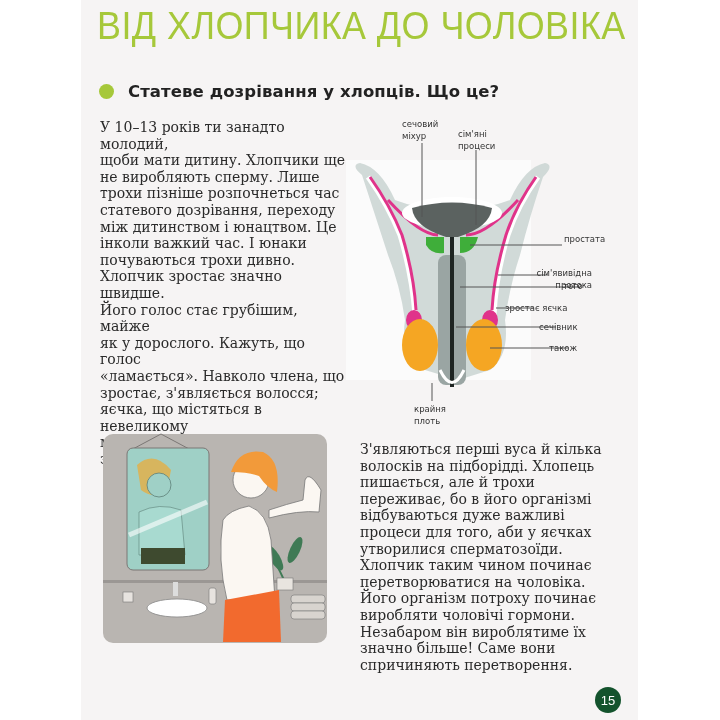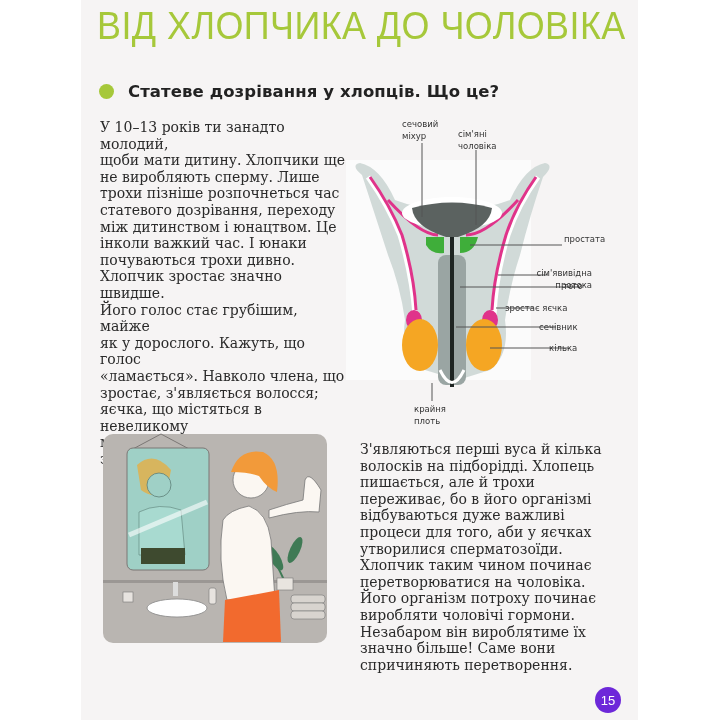--- a/index.html
+++ b/index.html
@@ -42,21 +42,21 @@
       position: absolute; font-family: "DejaVu Sans", sans-serif; font-size: 8.5px; line-height: 12px;
       color: #333; white-space: nowrap;
     }
     .dlabel.center { text-align: left; }
 
     .illustration {
       position: absolute; left: 99px; top: 430px; width: 232px; height: 217px;
     }
     .page-num {
       position: absolute; left: 595px; top: 687px; width: 26px; height: 26px; border-radius: 50%;
-      background: #6d28d9; color: #fff; font-family: "Liberation Sans", sans-serif; font-size: 13px;
+      background: #14532d; color: #fff; font-family: "Liberation Sans", sans-serif; font-size: 13px;
       display: flex; align-items: center; justify-content: center;
     }
   </style>
 </head>
 <body>
 
 <div class="page"></div>
 
 <div class="title">ВІД ХЛОПЧИКА ДО ЧОЛОВІКА</div>
 
@@ -120,28 +120,28 @@
   <line x1="120" y1="182" x2="240" y2="182" stroke="#555" stroke-width="1"></line>
   <line x1="156" y1="203" x2="194" y2="203" stroke="#555" stroke-width="1"></line>
   <line x1="116" y1="222" x2="216" y2="222" stroke="#555" stroke-width="1"></line>
   <line x1="150" y1="243" x2="228" y2="243" stroke="#555" stroke-width="1"></line>
   <line x1="92" y1="278" x2="92" y2="296" stroke="#555" stroke-width="1"></line>
 </svg>
 
 <div class="dlabel center" style="left:402px; top:118px; white-space:pre-line;">сечовий
 міхур</div>
 <div class="dlabel center" style="left:458px; top:128px; white-space:pre-line;">сім'яні
-чоловіка</div>
+процеси</div>
 <div class="dlabel" style="left:564px; top:233px;">простата</div>
 <div class="dlabel" style="left:522px; top:267px; text-align:right; white-space:pre-line; width:70px;">сім'явивідна
 протока</div>
 <div class="dlabel" style="left:563px; top:280px;">того</div>
 <div class="dlabel" style="left:505px; top:302px;">зростає яєчка</div>
 <div class="dlabel" style="left:539px; top:321px;">сечівник</div>
-<div class="dlabel" style="left:549px; top:342px;">кілька</div>
+<div class="dlabel" style="left:549px; top:342px;">також</div>
 <div class="dlabel center" style="left:414px; top:403px; white-space:pre-line;">крайня
 плоть</div>
 
 <svg class="illustration" viewBox="0 0 232 217" width="232" height="217">
   <rect x="4" y="4" width="224" height="209" rx="10" fill="#b9b5b1"></rect>
 
   <line x1="32" y1="20" x2="62" y2="4" stroke="#7b7775" stroke-width="1"></line>
   <line x1="92" y1="20" x2="62" y2="4" stroke="#7b7775" stroke-width="1"></line>
   <rect x="28" y="18" width="82" height="122" rx="6" fill="#9fd0c6" stroke="#7b7775" stroke-width="1"></rect>
 

